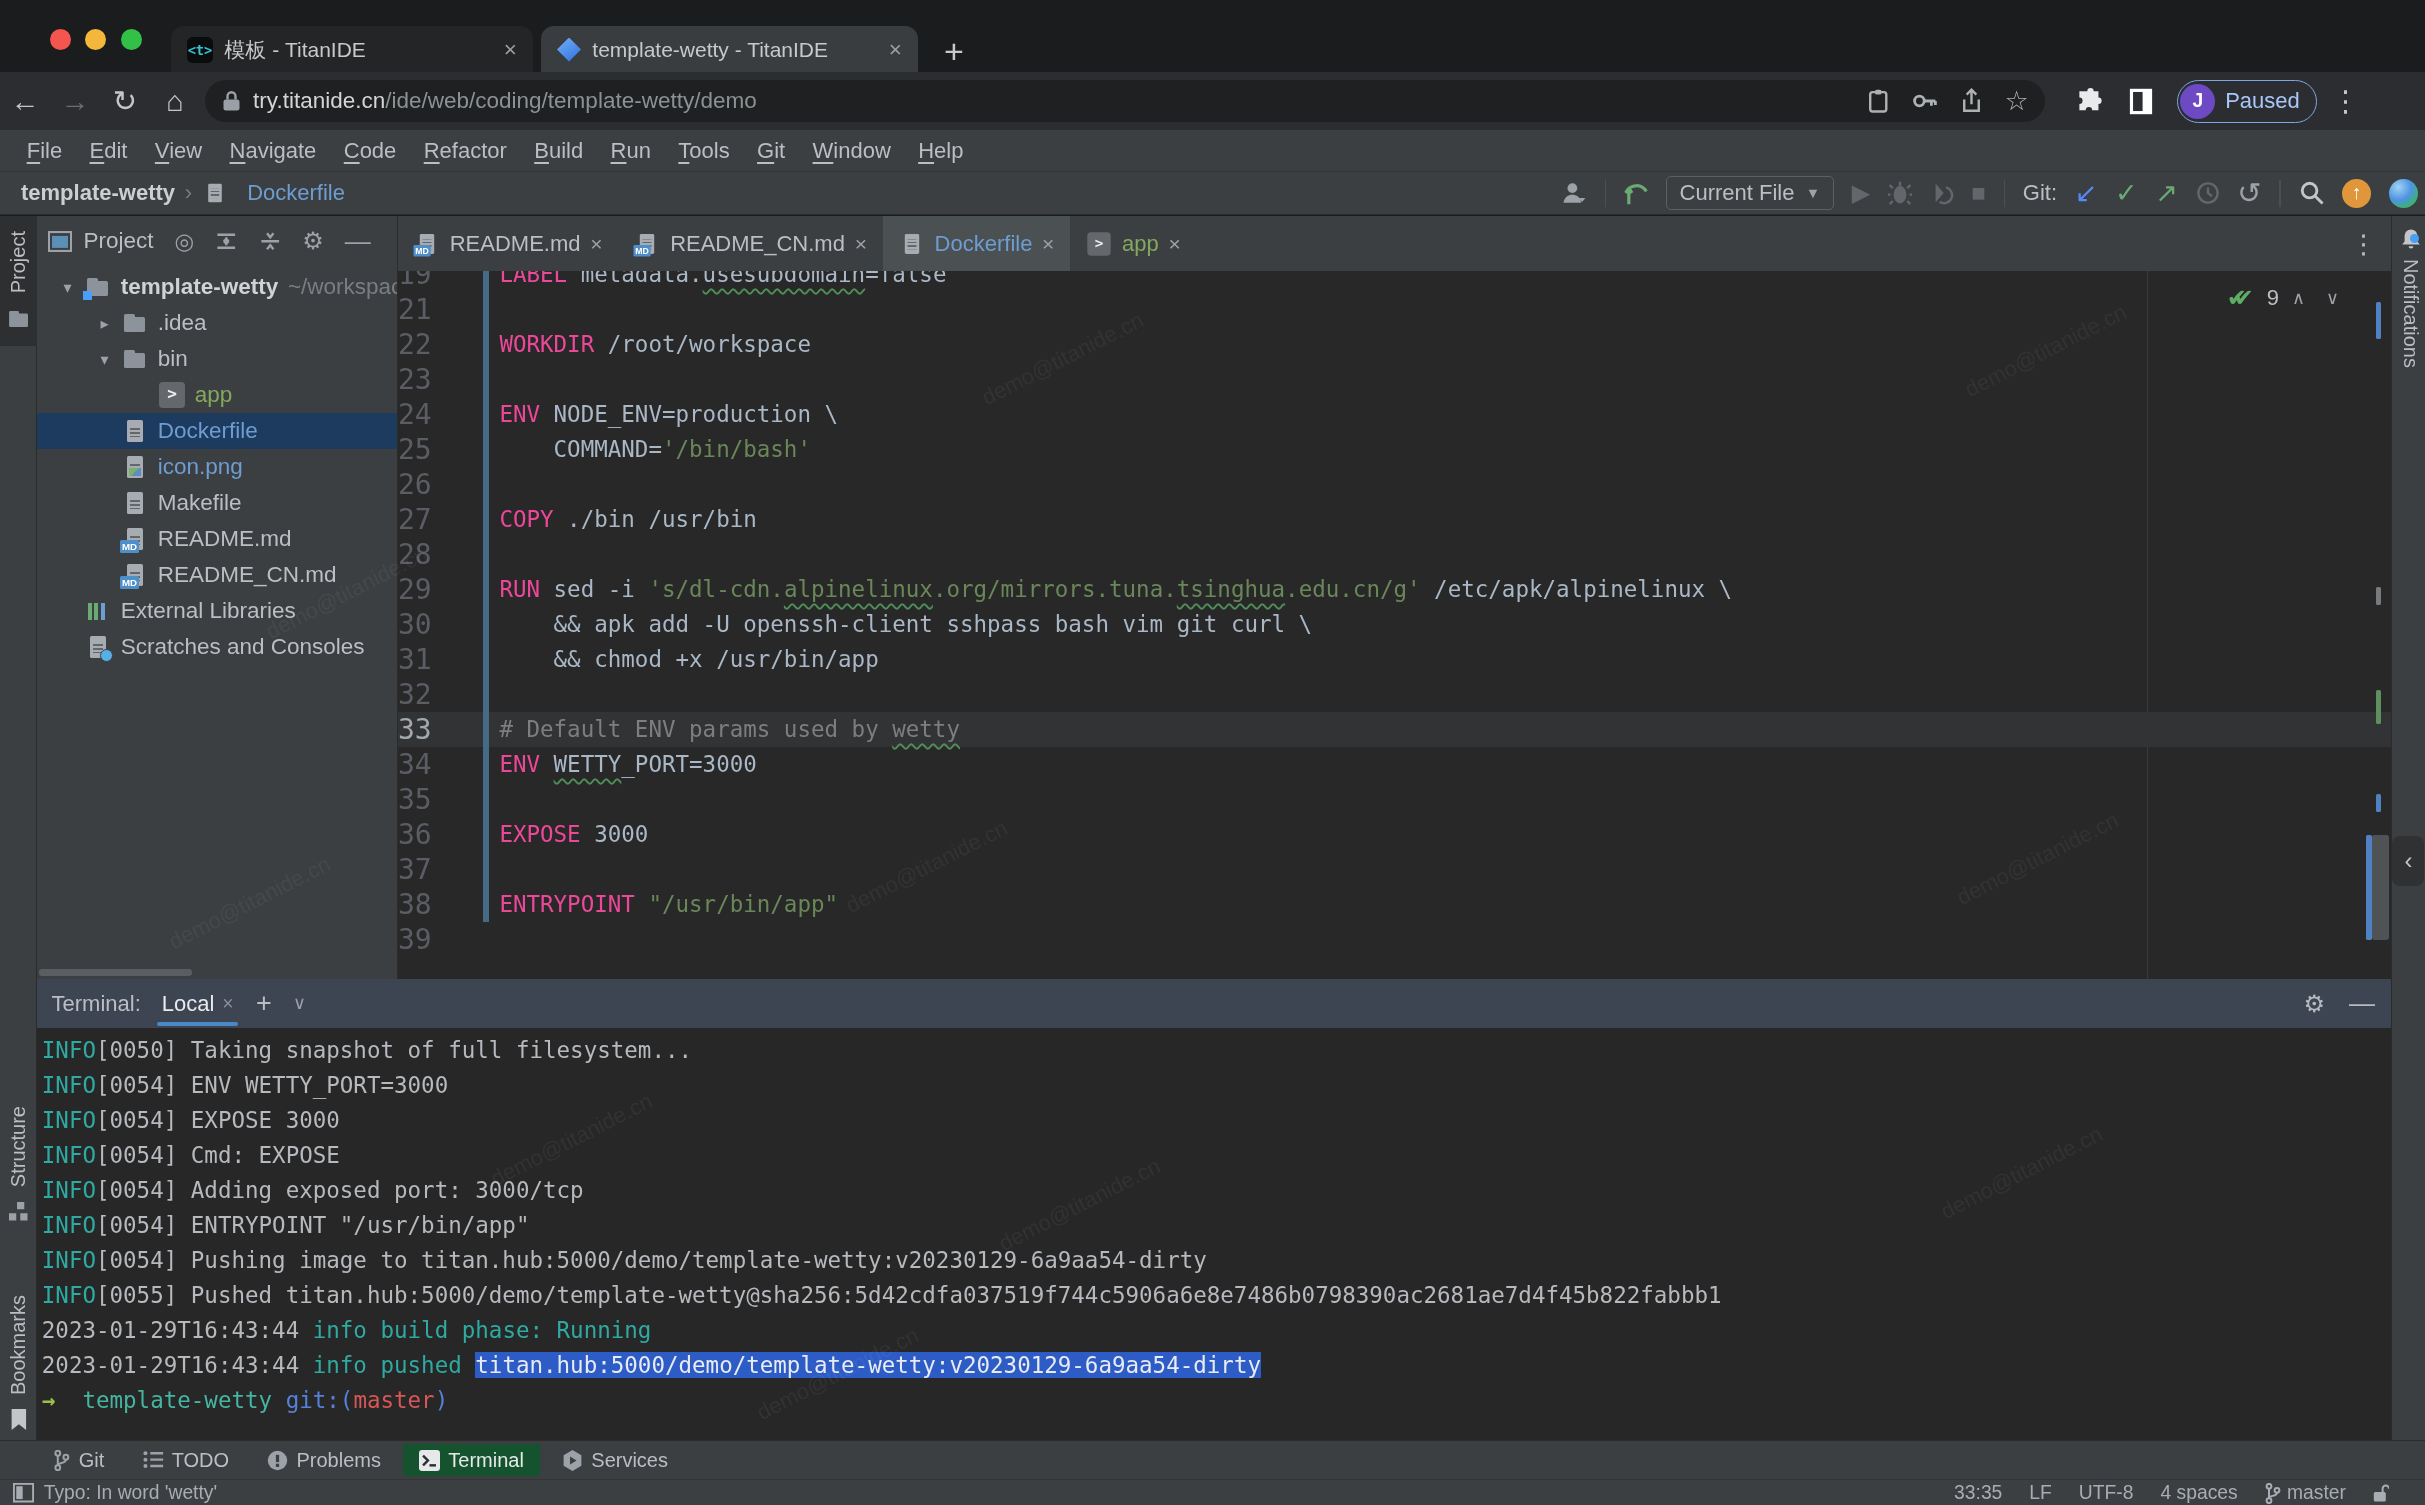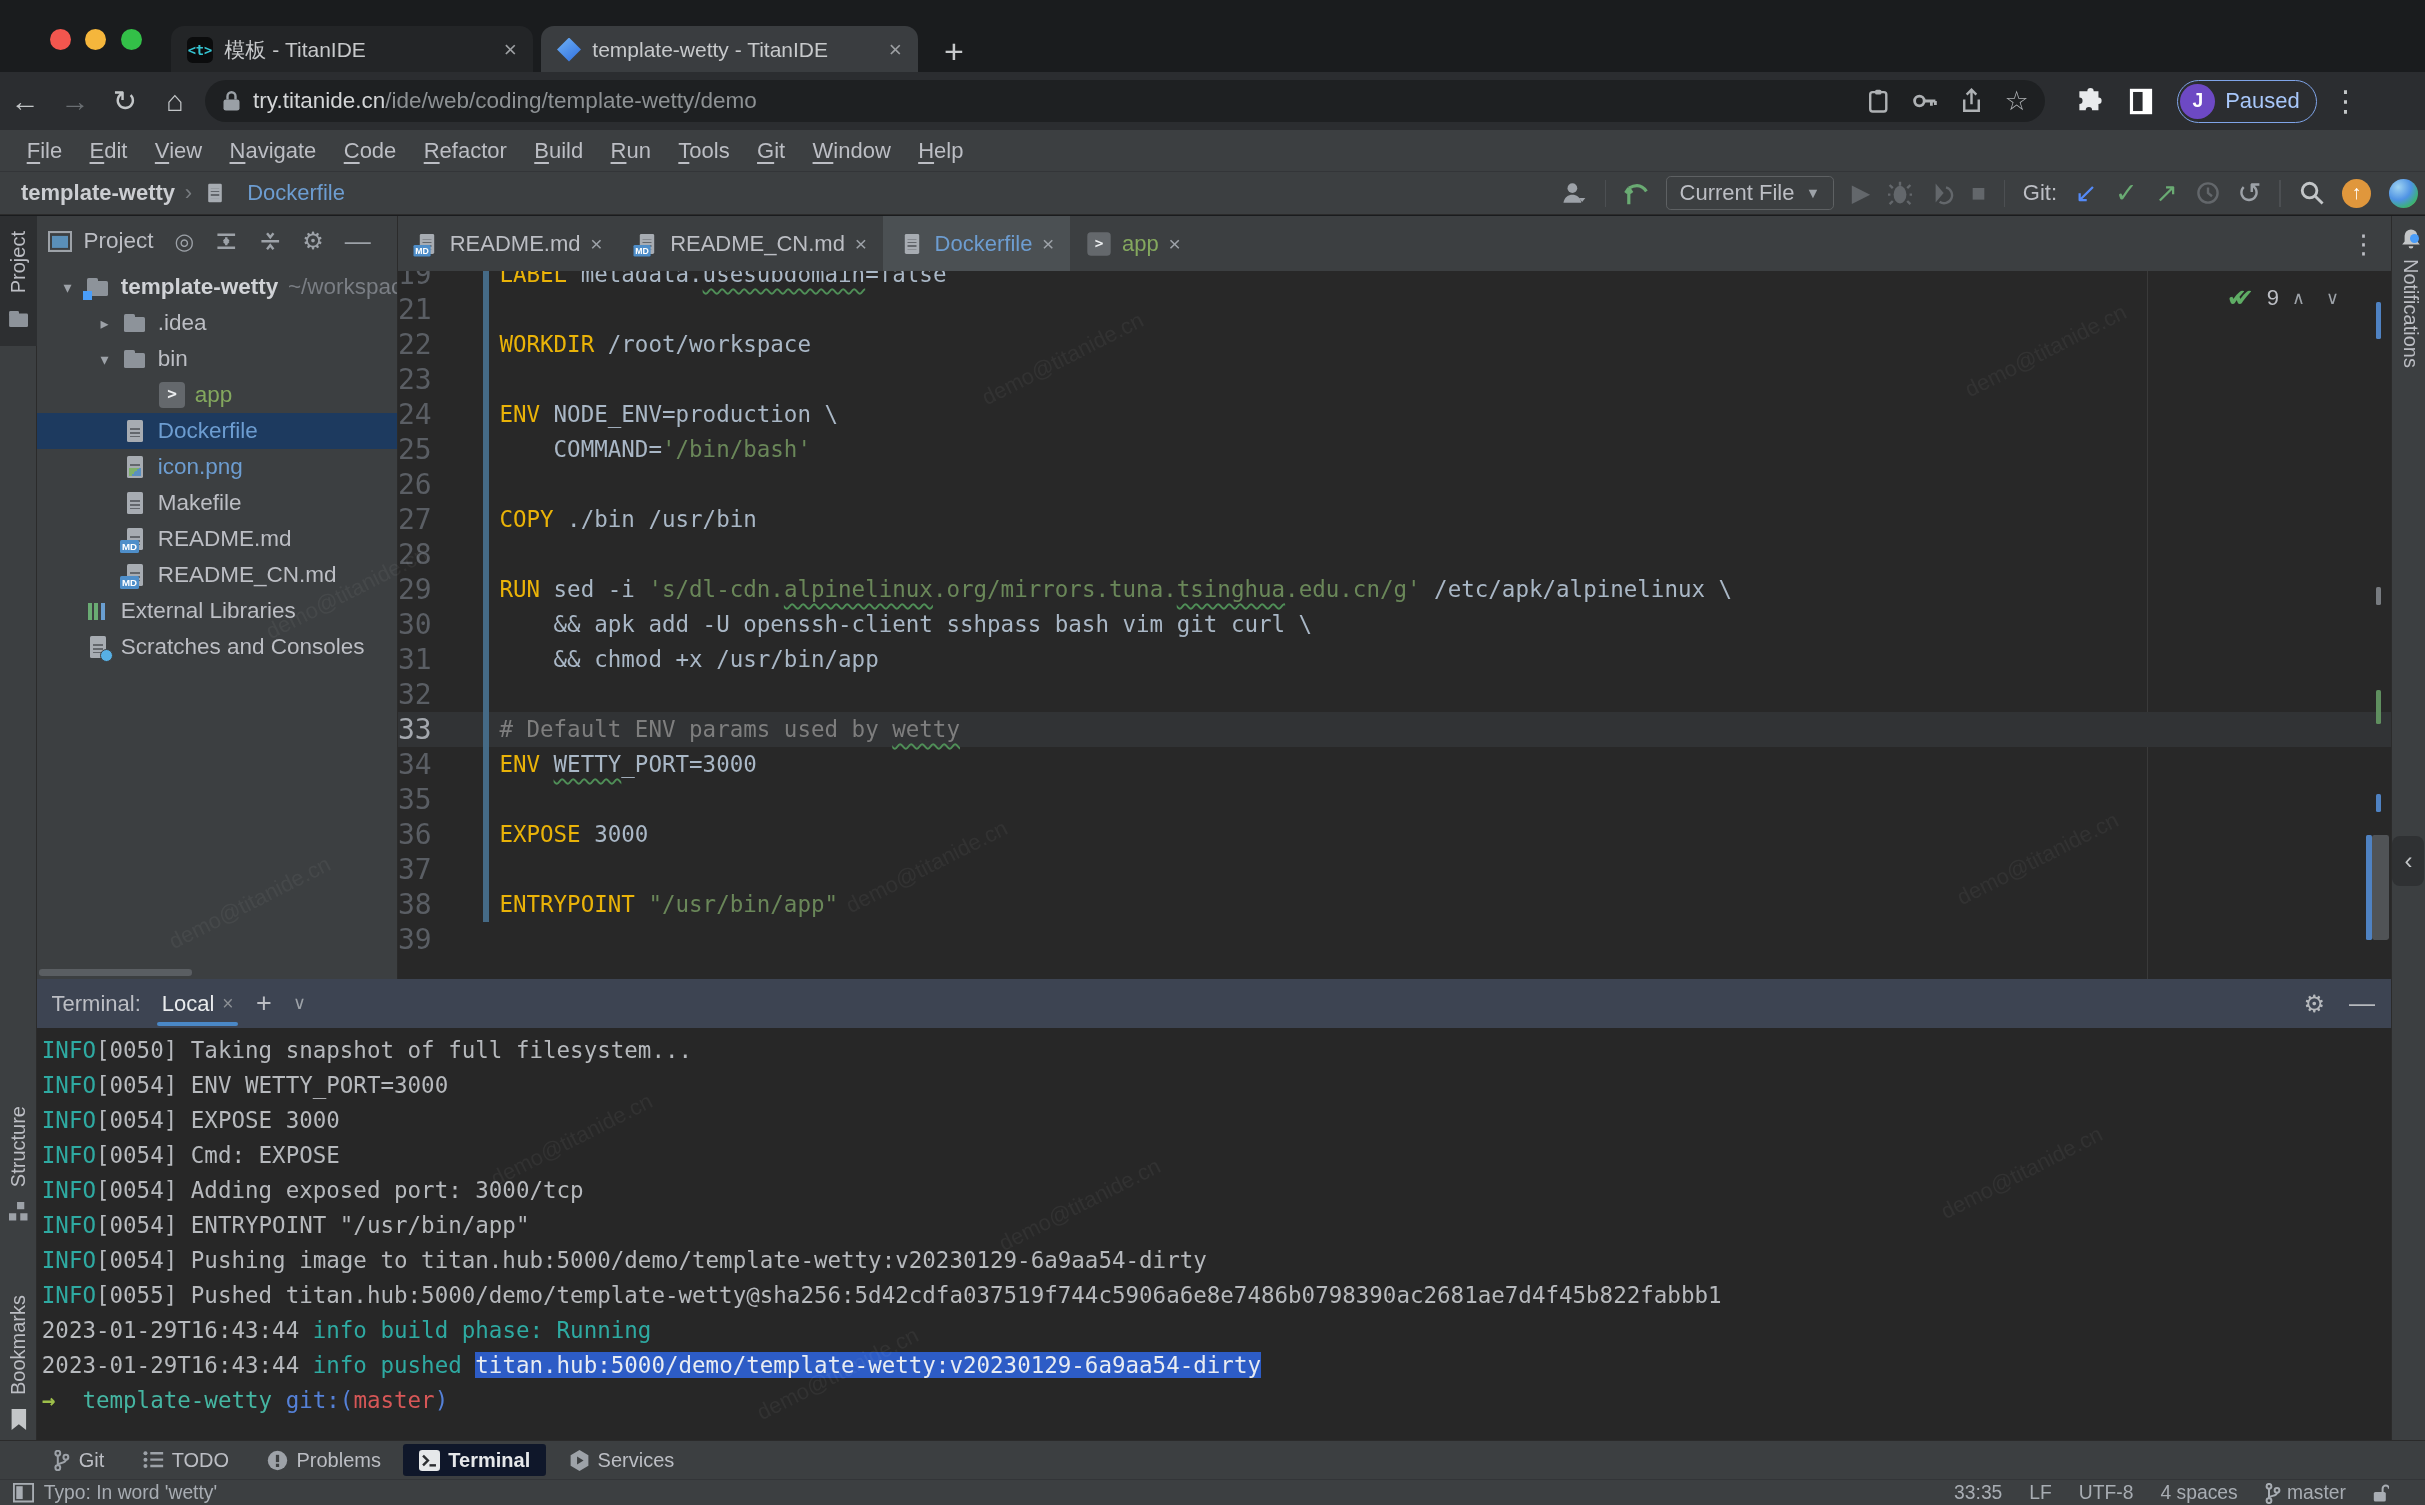--- a/index.html
+++ b/index.html
@@ -112,21 +112,21 @@
   #etab-kebab{position:absolute;right:14.5px;top:13px;color:#bcbec4;font-size:26px}
   #codewrap{position:absolute;left:0;top:55px;right:0;bottom:0;overflow:hidden}
   #code{position:absolute;left:0;top:-14.5px;right:0}
   .cline{height:35px;display:flex;align-items:center;position:relative}
   .cline.cur{background:#313335}
   .lnum{width:74px;text-align:left;color:#5a5e64;font-size:28px;flex:none}
   .cline.cur .lnum{color:#a4a8ae}
   .gbar{width:5.6px;height:100%;margin-left:11.3px;flex:none}
   .gbar.chg{background:#456a86}
   .ctext{white-space:pre;font-size:22.5px;color:#a9b7c6;margin-left:10.5px}
-  .k{color:#eab308}.s{color:#6a8759}.c{color:#7e7e7e}.t{color:#a9b7c6}
+  .k{color:#ec4899}.s{color:#6a8759}.c{color:#7e7e7e}.t{color:#a9b7c6}
   .y{text-decoration:underline;text-decoration-style:wavy;text-decoration-color:#4f8f57;
      text-decoration-thickness:1.6px;text-underline-offset:6.4px}
   #marginguide{position:absolute;top:0;bottom:0;left:1749px;width:0.8px;background:#3a3a3a}
   #inspect{position:absolute;top:68px;right:52px;display:flex;align-items:center;gap:13px;
     color:#bcbec4;font-size:22px}
   .insp-ok{color:#5fad65;font-size:24px;letter-spacing:-13px;padding-right:13px}
   .insp-ch{color:#9da2a8;font-size:17.7px}
   #estripe{position:absolute;top:55px;right:0;width:24px;bottom:0}
   .tick{position:absolute;right:9.7px;width:5.6px;border-radius:1.6px}
   #ethumb{position:absolute;right:1.6px;width:17.7px;height:105px;top:564px;background:#5a5e62;opacity:.8;border-radius:2.4px}
@@ -142,21 +142,21 @@
   #termbody{flex:1;background:#272727;position:relative;overflow:hidden;padding:4.8px 0 0 4.8px}
   .tline{height:35px;display:flex;align-items:center;white-space:pre;font-size:22.5px}
   .i{color:#2eaaa2}.p{color:#b6b9bd}
   .selhl{background:#2d5cc6;color:#e8ecf2}
   .a{color:#9ebf4a;font-weight:700}.d{color:#45b5a2}.g{color:#5581d8}.b{color:#d75757}
 
   
   #bottombar{position:absolute;left:0;top:1440px;width:2426px;height:39px;background:#3c3f41;
     border-top:0.8px solid #2b2b2b;display:flex;align-items:center;padding-left:37px;gap:6.4px;color:#bcbec4;font-size:20px}
   .bb-item{display:flex;align-items:center;gap:8px;padding:4.8px 16px;border-radius:3.2px}
-  .bb-item.on{background:#0f172a;font-weight:700;color:#e6e8ea}
+  .bb-item.on{background:#14532d;font-weight:400;color:#e6e8ea}
   .bb-ic{color:#9da2a8}
   #statusbar{position:absolute;left:0;top:1479px;width:2426px;height:27px;background:#3c3f41;
     border-top:0.8px solid #333538;display:flex;align-items:center;color:#a8adb3;font-size:19.3px;padding:0 13px}
   #status-msg{display:flex;align-items:center;gap:9.7px;flex:1}
   #status-right{display:flex;align-items:center;gap:27px;padding-right:24px}
 
   .wm{position:absolute;color:rgba(255,255,255,.05);font-size:22px;transform:rotate(-27deg);
     white-space:nowrap;pointer-events:none;z-index:5}
   #rcollapse{position:absolute;right:1.6px;top:620px;width:32px;height:50px;background:#2f3133;
     border-radius:8px;color:#c3c6c8;font-size:24px;display:flex;align-items:center;justify-content:center}

